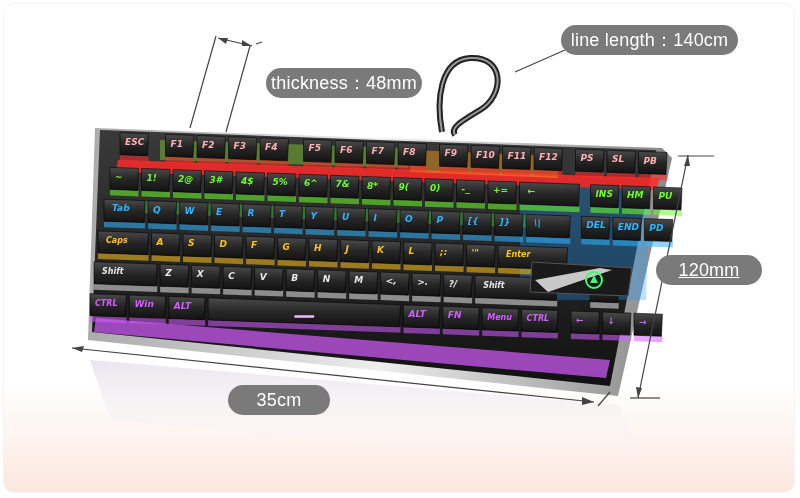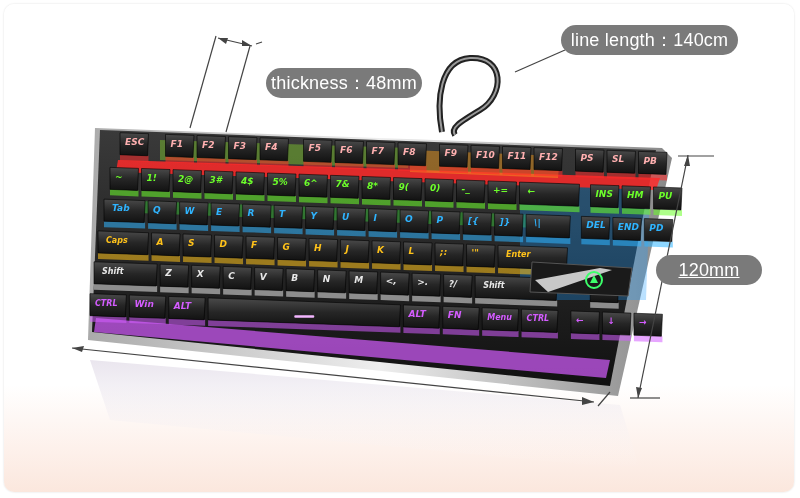--- a/index.html
+++ b/index.html
@@ -522,13 +522,14 @@
     <polygon points="594,402 582,397 582,405" fill="#444"></polygon>
     <polygon points="688,155 684,166 690,166" fill="#444"></polygon>
     <polygon points="638,398 636,387 642,388" fill="#444"></polygon>
     <polygon points="218,38 228,38 226,44" fill="#444"></polygon>
     <polygon points="252,46 242,40 242,46" fill="#444"></polygon>
   </svg>
 
   <div class="pill" style="left:266px;top:25px;width:156px;margin-top:43px;">thickness：48mm</div>
   <div class="pill" style="left:561px;top:25px;width:177px;">line length：140cm</div>
   <div class="pill" style="left:656px;top:255px;width:106px;text-decoration:underline;">120mm</div>
+  <div class="pill" style="left:228px;top:385px;width:102px;">35cm</div>
 </div>
 
 </body></html>

